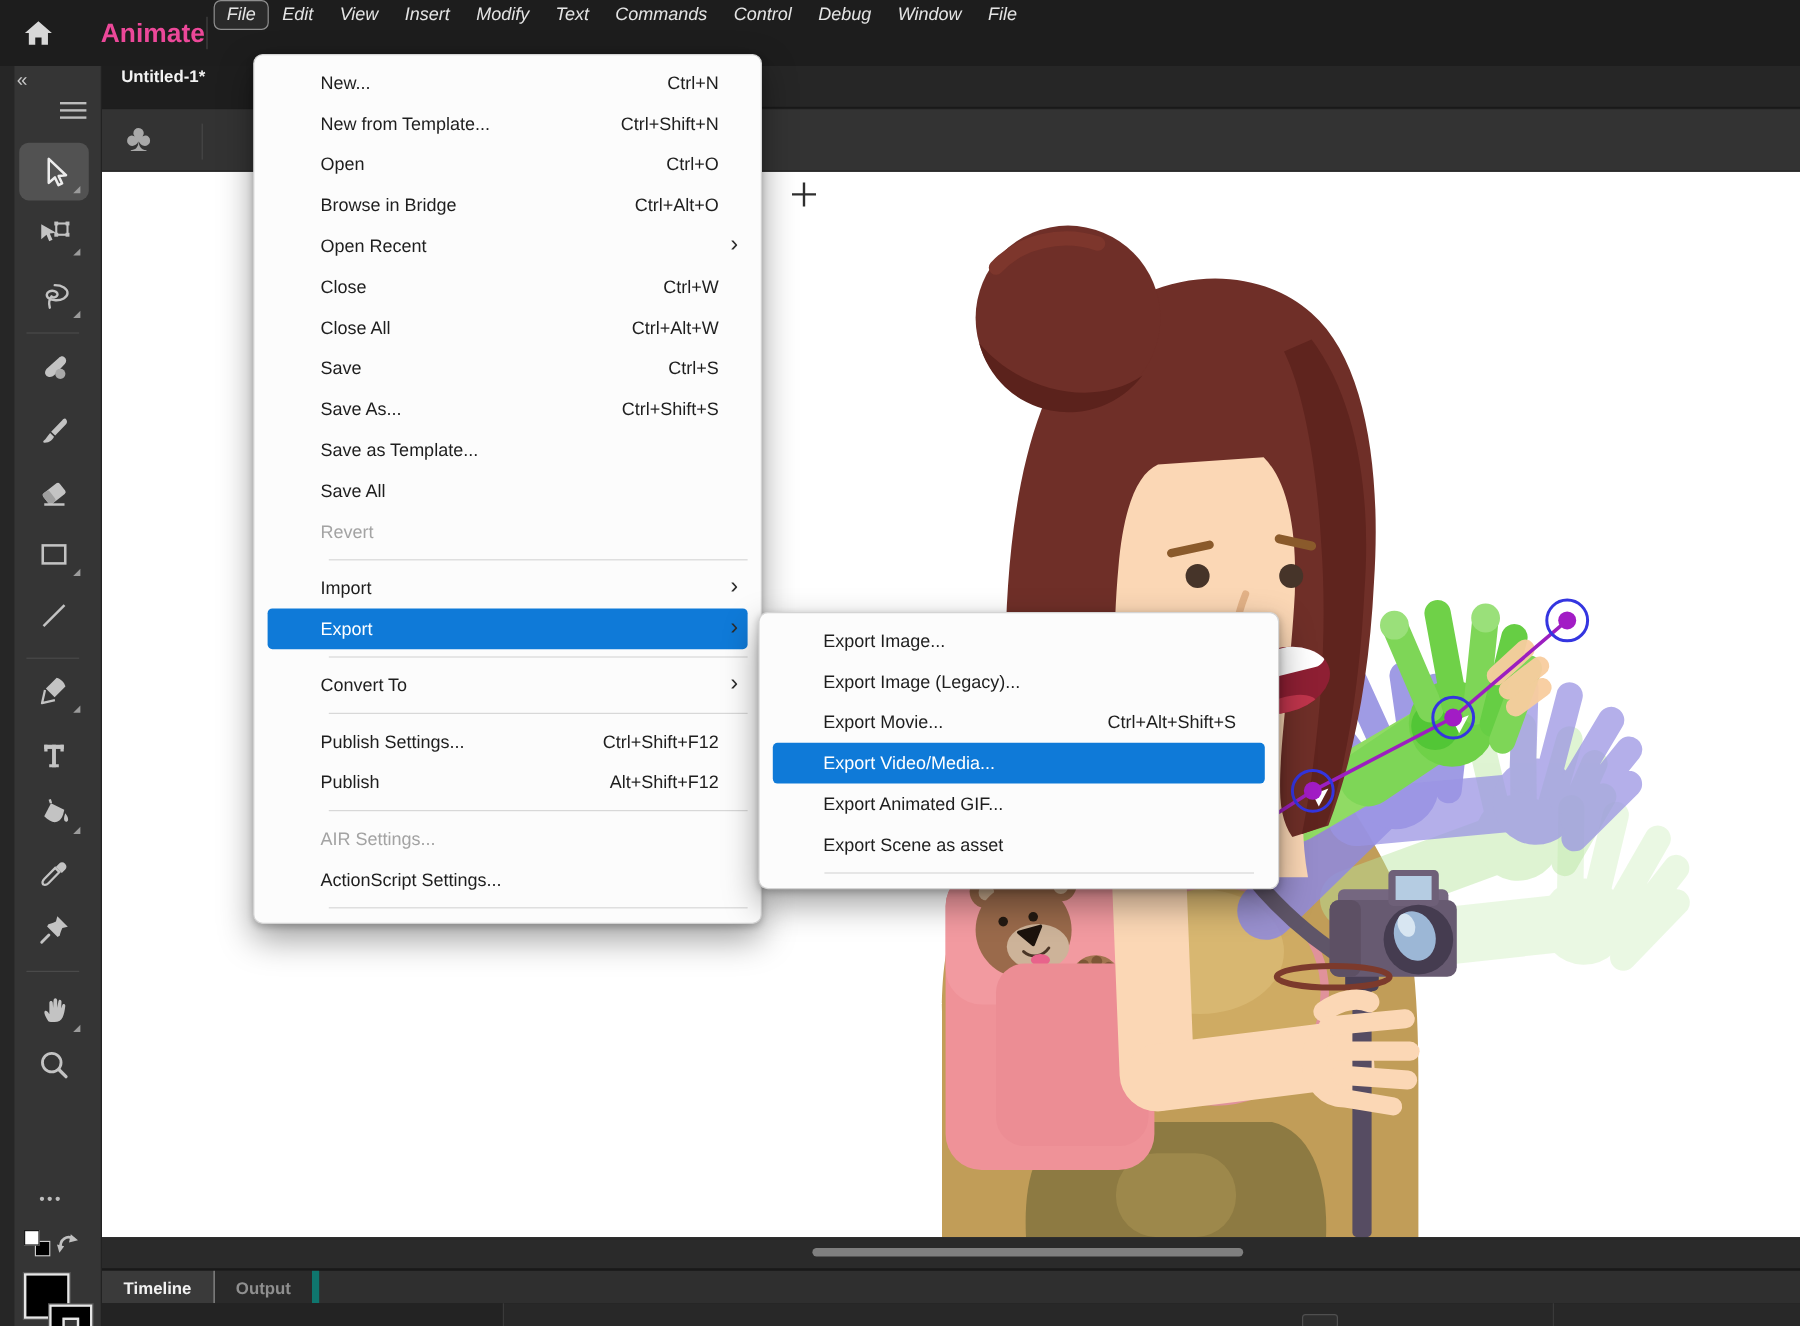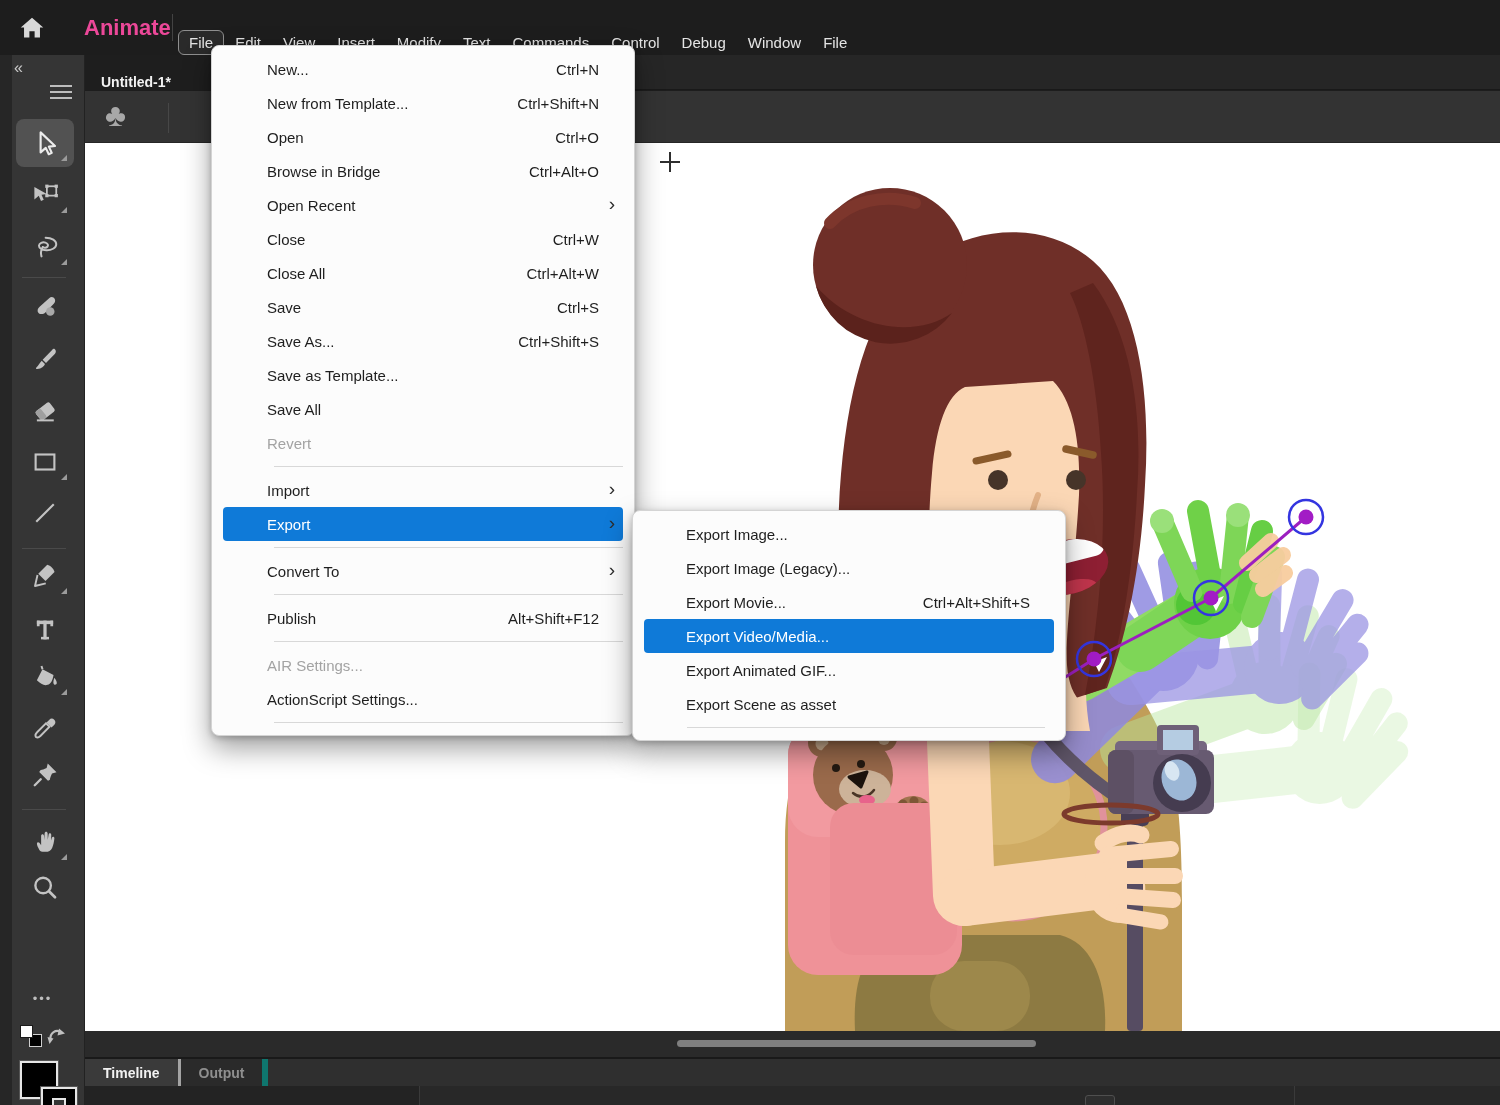--- a/index.html
+++ b/index.html
@@ -4,21 +4,21 @@
 <style>
   html,body{margin:0;padding:0;background:#101010;}
   *{box-sizing:border-box;font-family:"Liberation Sans",sans-serif;}
   #app{position:relative;width:1500px;height:1105px;background:#1d1d1d;overflow:hidden;}
 
   
   #menubar{position:absolute;left:0;top:0;width:1500px;height:55px;background:#1d1d1d;display:flex;align-items:center;z-index:40;}
   #home-btn{position:absolute;left:14px;top:11px;width:36px;height:34px;display:flex;align-items:center;justify-content:center;}
   #brand{position:absolute;left:84px;top:0;height:55px;display:flex;align-items:center;color:#ec4899;font-size:22px;font-weight:bold;}
   #mb-divider{position:absolute;left:172px;top:14px;width:1px;height:27px;background:#434343;}
-  #menubar-items{position:absolute;left:178px;top:0;height:55px;display:flex;align-items:flex-end;}
+  #menubar-items{position:absolute;left:178px;top:0;height:55px;display:flex;align-items:flex-start;font-style:italic;}
   .mb-item{color:#e4e4e4;font-size:15px;padding:4px 11px;white-space:nowrap;cursor:default;}
   .mb-item.active{border:1px solid #8f8f8f;border-radius:6px;background:rgba(255,255,255,.06);padding:3px 10px;}
 
   
   #rail{position:absolute;left:0;top:55px;width:85px;height:1050px;background:#353535;z-index:20;border-right:1px solid #222;}
   #rail-sliver{position:absolute;left:0;top:0;width:12px;height:1050px;background:#262626;}
   #rail-collapse{position:absolute;left:14px;top:4px;color:#c9c9c9;font-size:16px;letter-spacing:-1px;}
   #rail-menu{position:absolute;left:50px;top:30px;width:22px;height:14px;display:flex;flex-direction:column;justify-content:space-between;}
   #rail-menu div{height:2.4px;background:#bdbdbd;}
   .tool-slot{position:absolute;left:16px;width:58px;height:48px;display:flex;align-items:center;justify-content:center;border-radius:8px;}
@@ -29,21 +29,21 @@
   #mini-colors{position:absolute;left:20px;top:970px;width:24px;height:24px;}
   #mini-back{position:absolute;left:9px;top:9px;width:13px;height:13px;background:#000;border:1.5px solid #cfcfcf;}
   #mini-front{position:absolute;left:0;top:0;width:13px;height:13px;background:#fff;border:1.5px solid #1a1a1a;}
   #swap-icon{position:absolute;left:46px;top:970px;}
   #fill-swatch{position:absolute;left:20px;top:1006px;width:38px;height:38px;background:#000;border:2px solid #e6e6e6;box-shadow:0 0 0 1px #555;}
   #stroke-swatch{position:absolute;left:41px;top:1032px;width:36px;height:36px;background:#000;border:2px solid #e6e6e6;box-shadow:0 0 0 1px #555;display:flex;align-items:center;justify-content:center;}
   #stroke-hole{width:14px;height:14px;background:#353535;border:2.5px solid #e6e6e6;}
 
   
   #tabstrip{position:absolute;left:85px;top:55px;width:1415px;height:35px;background:#262626;border-bottom:1px solid #191919;z-index:5;}
-  #doc-tab{position:absolute;left:0;top:0;width:150px;height:35px;background:#1e1e1e;border-right:1px solid #121212;display:flex;align-items:flex-end;padding-left:16px;color:#f2f2f2;font-size:14px;font-weight:bold;}
+  #doc-tab{position:absolute;left:0;top:0;width:150px;height:35px;background:#1e1e1e;border-right:1px solid #121212;display:flex;align-items:flex-start;padding-left:16px;color:#f2f2f2;font-size:14px;font-weight:bold;}
   #editbar{position:absolute;left:85px;top:91px;width:1415px;height:52px;background:#333333;border-bottom:1px solid #262626;z-index:5;}
   #scene-icon{position:absolute;left:20px;top:6px;color:#a8a8a8;font-size:32px;}
   #editbar-divider{position:absolute;left:83px;top:12px;width:1px;height:30px;background:#474747;}
 
   
   #canvas{position:absolute;left:85px;top:143px;width:1415px;height:888px;background:var(--stage,#fff);z-index:4;overflow:hidden;}
 
   
   .menu-panel{position:absolute;background:#fcfcfc;border:1px solid #d4d4d4;border-radius:8px;box-shadow:0 12px 28px rgba(0,0,0,.38),0 2px 6px rgba(0,0,0,.22);padding:6px 0;margin-left:28px;}
   #file-menu{left:183px;top:45px;width:424px;z-index:50;}
@@ -58,21 +58,21 @@
   .menu-item.disabled{color:#a3a3a3;}
   .menu-sep{height:1px;background:#d8d8d8;margin:6px 11px 6px 62px;}
   #export-submenu .menu-sep{margin:6px 20px 6px 54px;}
 
   
   #hscroll-row{position:absolute;left:85px;top:1031px;width:1415px;height:26px;background:#2a2a2a;z-index:6;}
   #hscroll-thumb{position:absolute;left:592px;top:9px;width:359px;height:7px;border-radius:3.5px;background:#7f7f7f;}
   #bottom-divider{position:absolute;left:85px;top:1057px;width:1415px;height:2px;background:#191919;z-index:6;}
   #bottom-tabs{position:absolute;left:85px;top:1059px;width:1415px;height:27px;background:#2f2f2f;z-index:6;display:flex;}
   .bp-tab{height:27px;display:flex;align-items:center;justify-content:center;font-size:14px;font-weight:bold;padding:0 18px;}
-  .bp-tab.active{background:#3a3a3a;color:#f2f2f2;border-right:3px solid #a3a3a3;}
+  .bp-tab.active{background:#3a3a3a;color:#f2f2f2;border-right:1px solid #a3a3a3;}
   .bp-tab.inactive{background:#2a2a2a;color:#8f8f8f;border-right:6px solid #0f766e;}
   #bottom-content{position:absolute;left:85px;top:1086px;width:1415px;height:19px;background:#282828;z-index:6;}
   #bc-left{position:absolute;left:0;top:0;width:335px;height:19px;background:#232323;border-right:1px solid #3a3a3a;}
   #bc-line2{position:absolute;left:1209px;top:0;width:1px;height:19px;background:#3a3a3a;}
   #bc-box{position:absolute;left:1000px;top:9px;width:30px;height:12px;border:1px solid #4f4f4f;border-radius:3px;background:#2e2e2e;}
 </style>
 </head>
 <body>
 
 <div id="app">
@@ -454,20 +454,24 @@
           <span class="mi-label">Export</span>
           <span class="mi-arrow">›</span>
         </div>
         <div class="menu-sep"></div>
         <div class="menu-item">
           <span class="mi-label">Convert To</span>
           <span class="mi-arrow">›</span>
         </div>
         <div class="menu-sep"></div>
         <div class="menu-item">
+          <span class="mi-label">Publish Settings...</span>
+          <span class="mi-shortcut">Ctrl+Shift+F12</span>
+        </div>
+        <div class="menu-item">
           <span class="mi-label">Publish</span>
           <span class="mi-shortcut">Alt+Shift+F12</span>
         </div>
         <div class="menu-sep"></div>
         <div class="menu-item disabled">
           <span class="mi-label">AIR Settings...</span>
         </div>
         <div class="menu-item">
           <span class="mi-label">ActionScript Settings...</span>
         </div>

